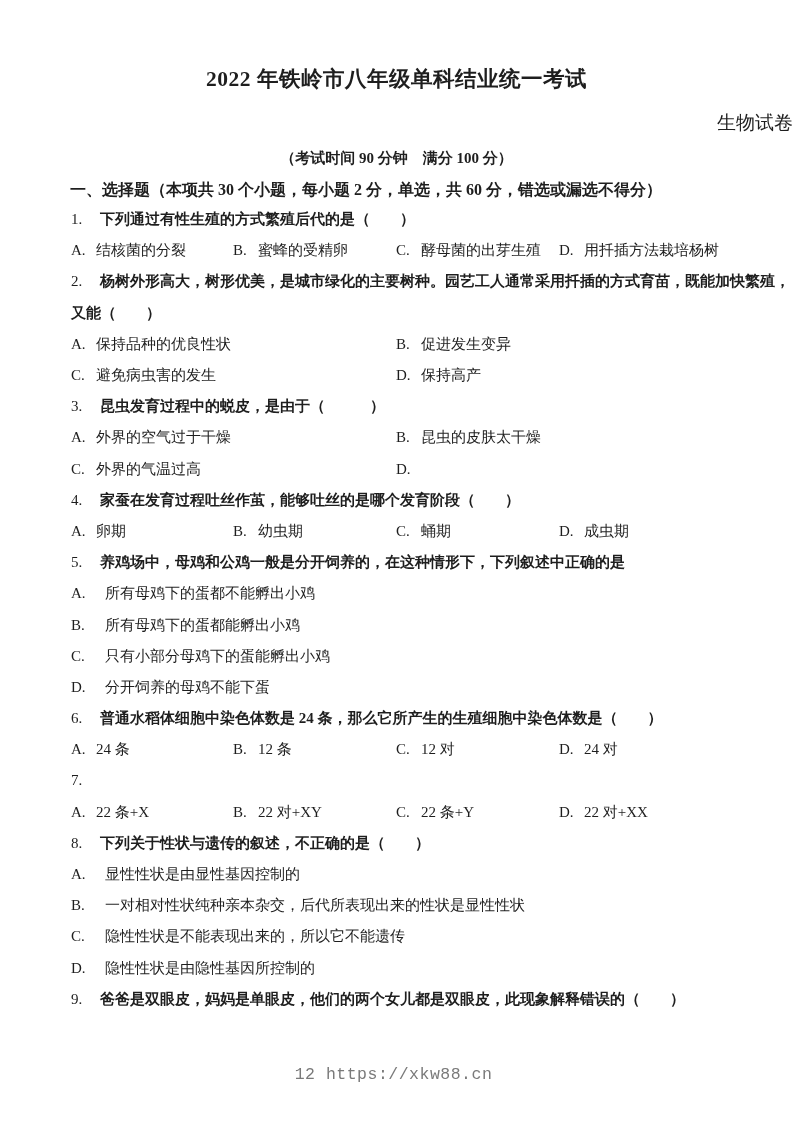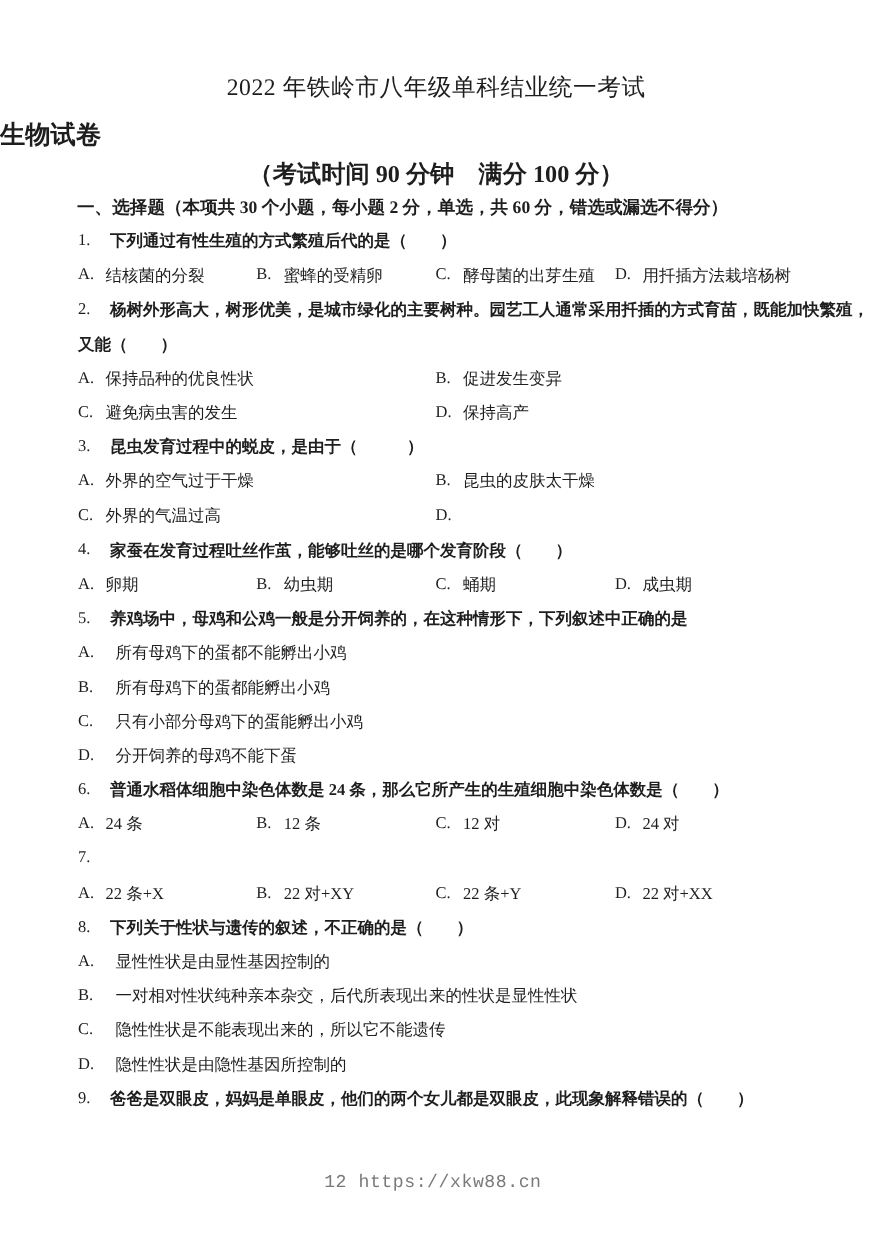--- a/index.html
+++ b/index.html
@@ -7,31 +7,31 @@
     position: relative;
     width: 793px;
     height: 1122px;
     background: #ffffff;
     font-family: "Liberation Serif", "DejaVu Serif", serif;
     color: #1e1e1e;
     overflow: hidden;
   }
   .title-main {
     position: absolute; top: 64px; left: 0; right: 0;
-    text-align: center; font-size: 21.5px; font-weight: normal;
+    text-align: center; font-size: 21.5px; font-weight: bold;
     letter-spacing: 0.5px; line-height: 30px;
   }
   .title-subject {
     position: absolute; top: 108px; left: 0; right: 0;
-    text-align: left; font-size: 23px; font-weight: bold;
+    text-align: right; font-size: 19px; font-weight: normal;
     line-height: 30px;
   }
   .exam-meta {
     position: absolute; top: 147px; left: 0; right: 0;
-    text-align: center; font-size: 22px; font-weight: bold;
+    text-align: center; font-size: 15px; font-weight: bold;
     line-height: 22px;
   }
   .section-head {
     position: absolute; top: 179px; left: 70px; right: 30px;
     font-size: 16px; font-weight: bold; line-height: 22px;
     white-space: nowrap;
   }
   .content {
     position: absolute; top: 204px; left: 71px; width: 662px;
   }

